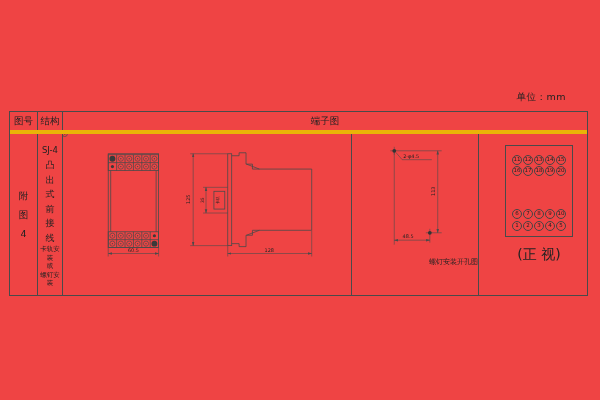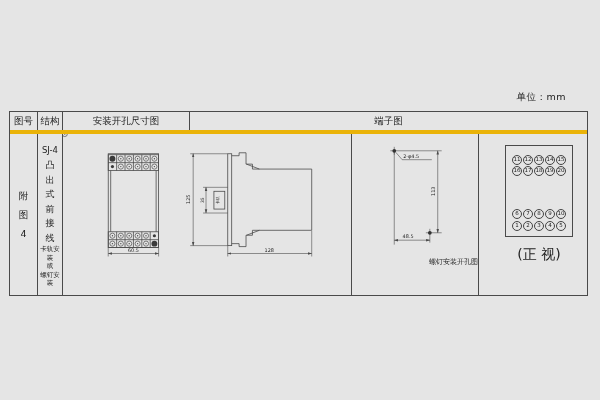--- a/index.html
+++ b/index.html
@@ -2,21 +2,21 @@
 <html><head>
 <meta charset="utf-8">
 <style>
   * { margin:0; padding:0; box-sizing:border-box; }
   html,body { width:600px; height:400px; }
   body {
     font-family:"DejaVu Sans", sans-serif;
     background:#ffffff; color:#333;
     position:relative; overflow:hidden;
   }
-  .page { position:absolute; inset:0; background:#e5e5e5; }
+  .page { position:absolute; inset:0; background:#ef4444; }
 
   .unit-label {
     position:absolute; top:91px; right:34px;
     font-size:9.5px; color:#222; letter-spacing:.5px;
   }
 
   .tbl {
     position:absolute; left:9px; top:111px; width:579px; height:185px;
     border:1px solid #4a4a4a;
     display:flex; flex-direction:column;
@@ -90,21 +90,20 @@
 
 <div class="page">
 
   <div class="unit-label">单位：mm</div>
 
   <div class="tbl">
 
     <div class="hrow">
       <div class="hc c1">图号</div>
       <div class="hc c2">结构</div>
-      <div class="hc c4">安装开孔尺寸图</div>
       <div class="hc c5">端子图</div>
     </div>
 
     <div class="brow">
 
       <div class="bc c1">
         <div class="fig-no">
           <span>附</span>
           <span>图</span>
           <span>4</span>

